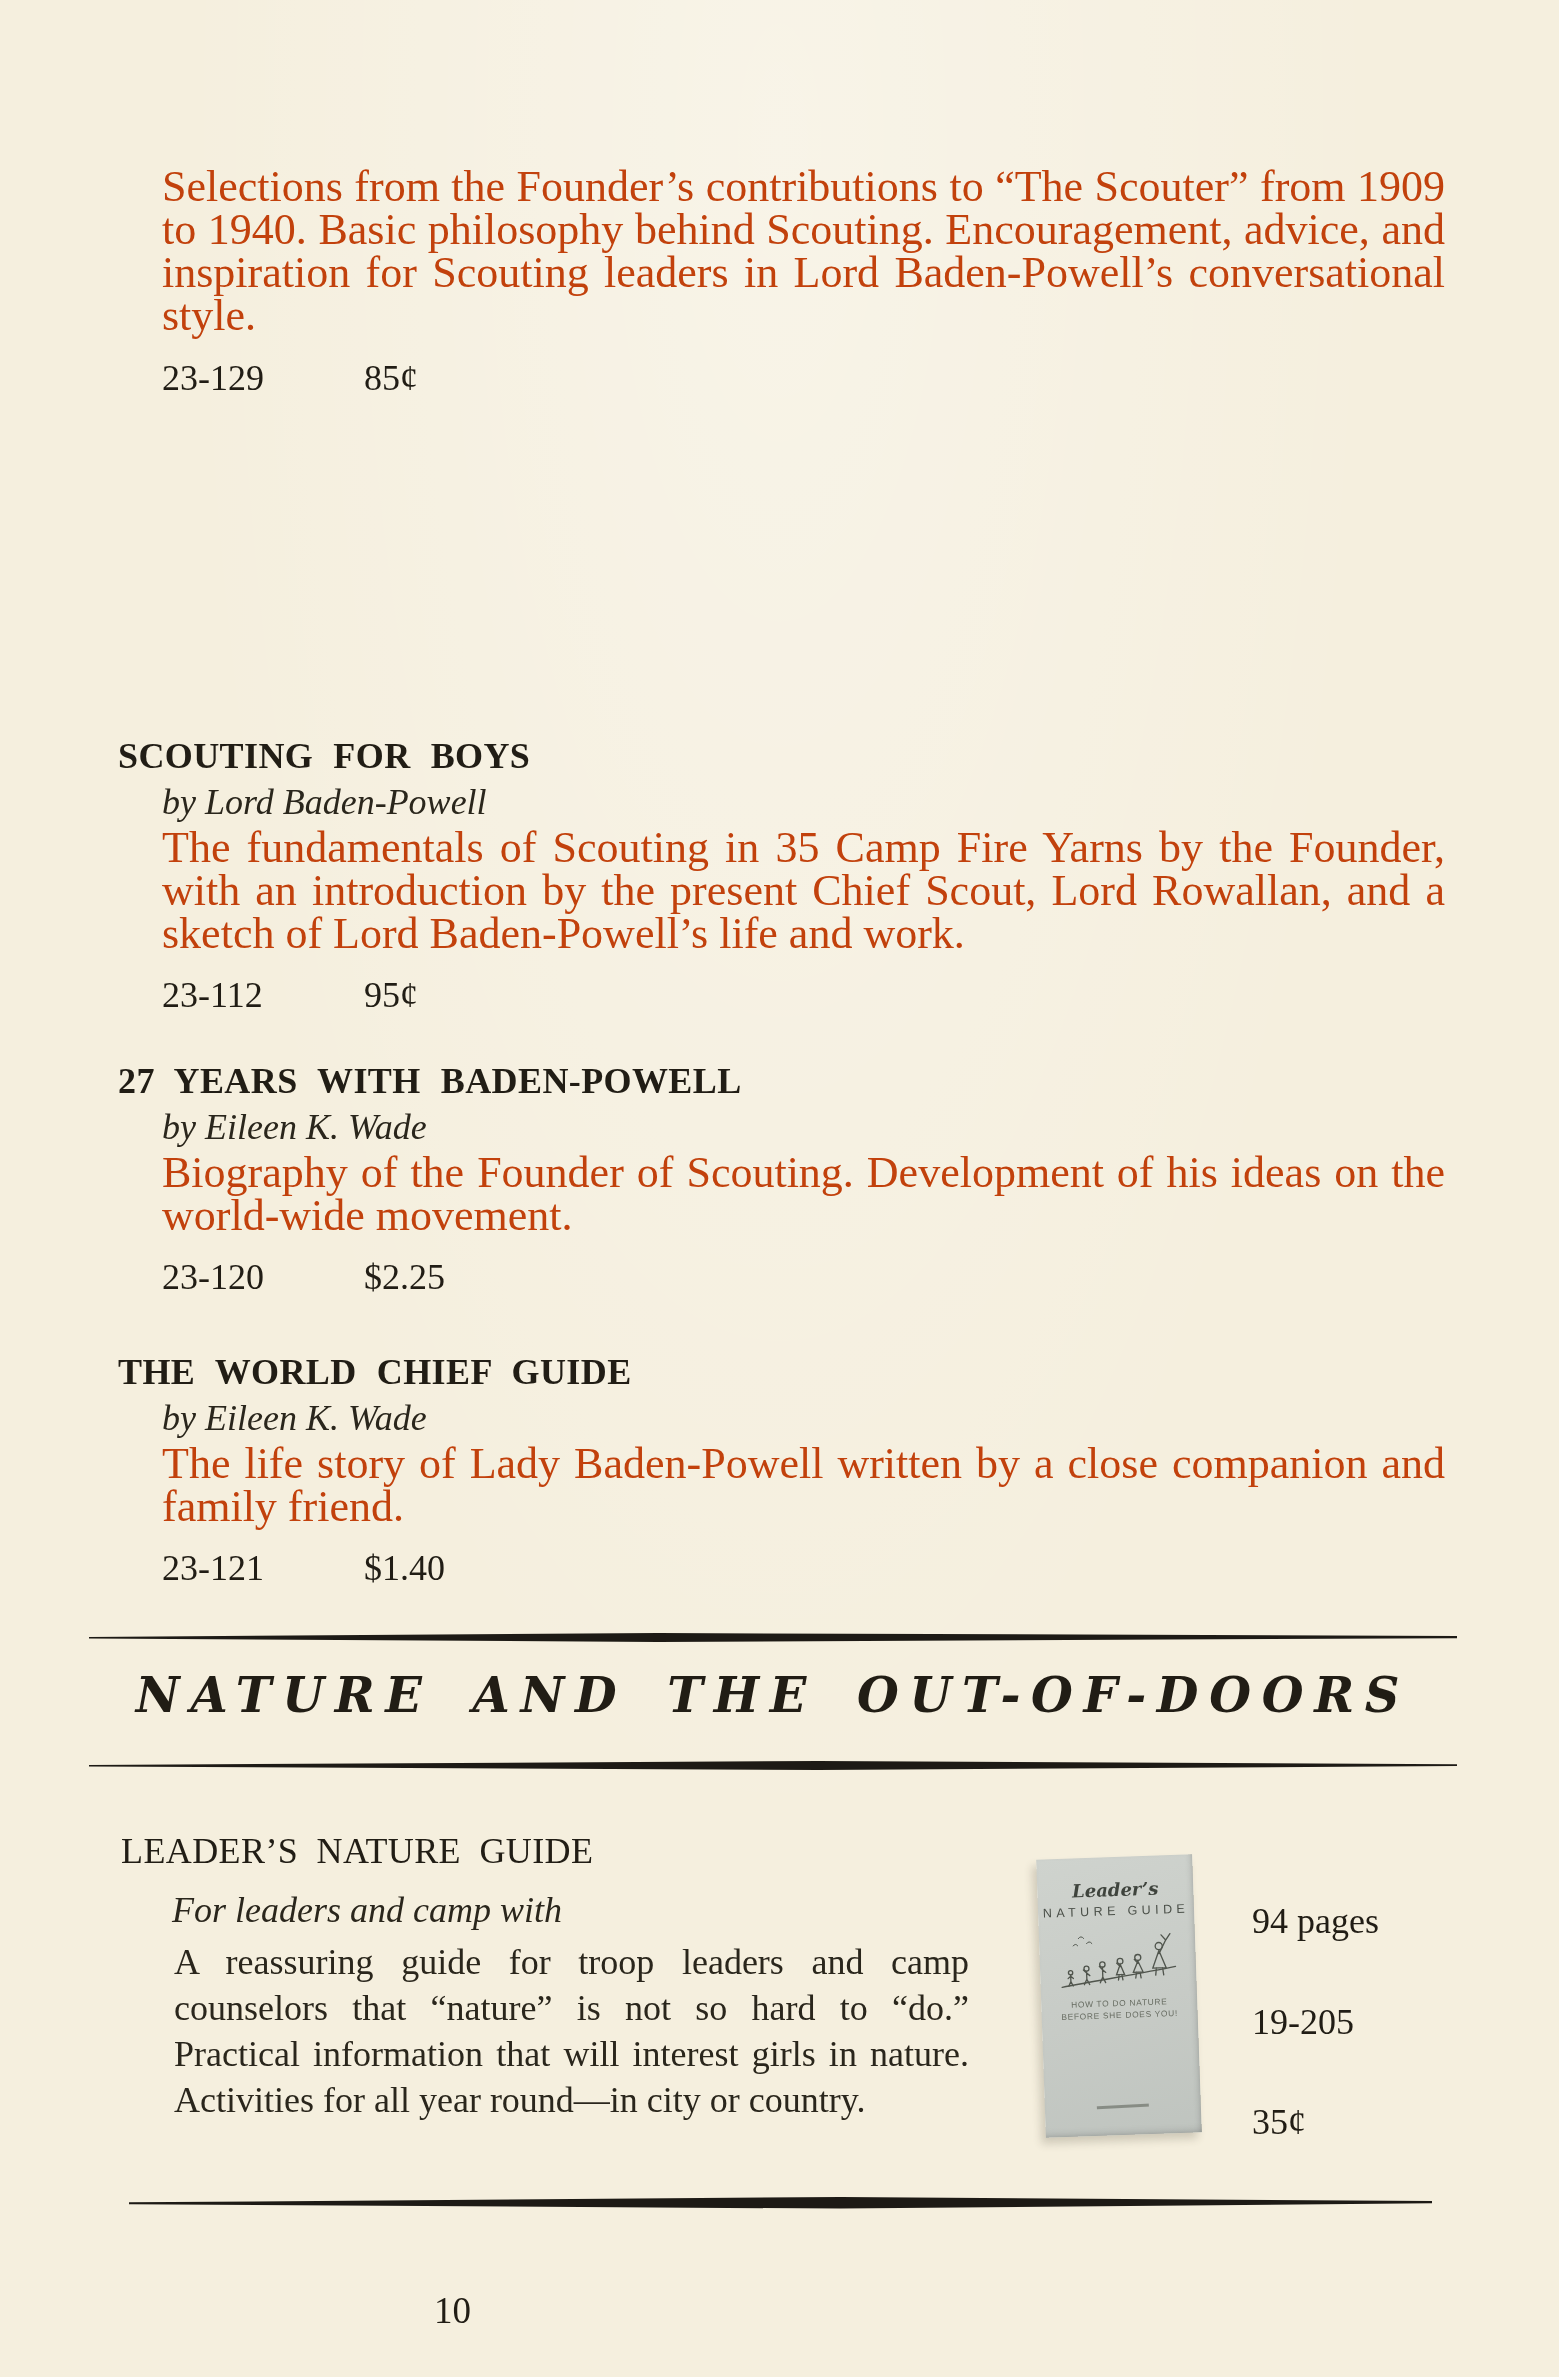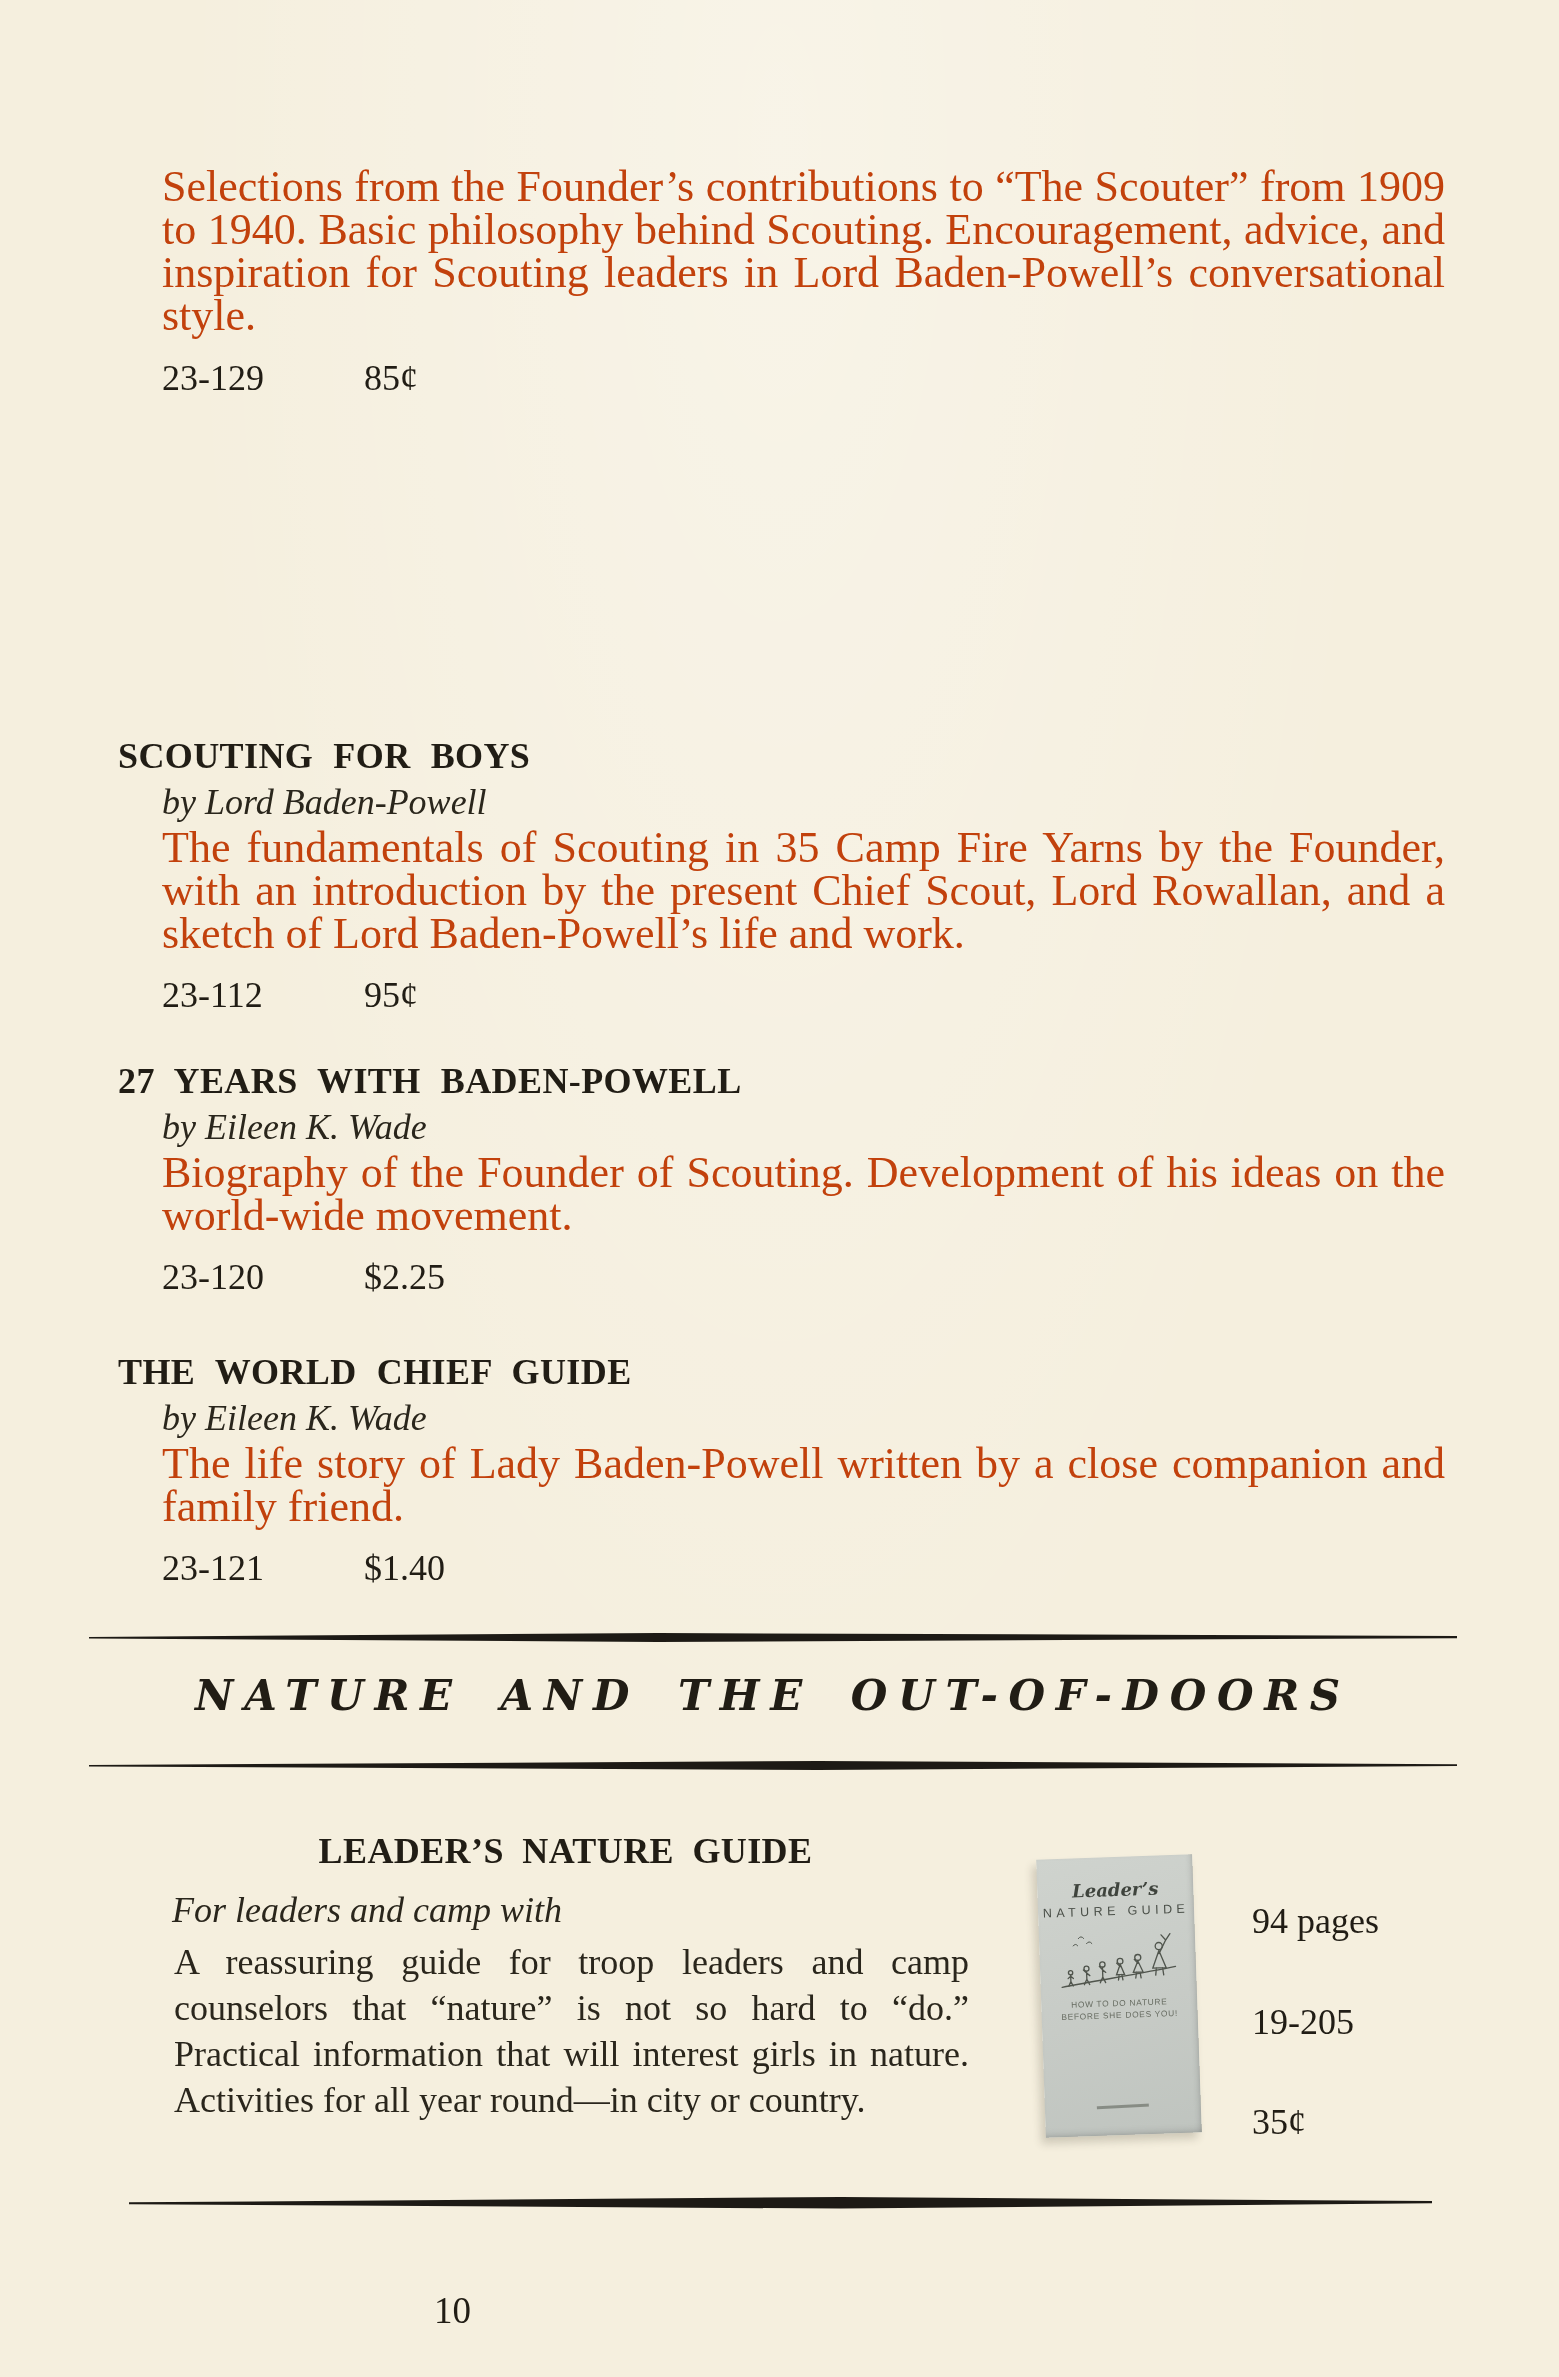--- a/index.html
+++ b/index.html
@@ -33,30 +33,30 @@
   .price-row{margin:19.6px 0 0 44px;font-size:36px;line-height:43px;color:#211d15;}
   .price-row .code{display:inline-block;width:202px;font-family:Liberation Serif, serif;}
 
   
   .divider{position:absolute;left:89px;top:1633px;width:1368px;text-align:center;}
   .divider .rule{display:block;margin:0 auto;}
   .divider-title{
     margin:27px 0 39px 0;
     font-family:"DejaVu Serif", serif;
     font-style:italic;font-weight:700;
-    font-size:42px;line-height:53px;
+    font-size:48px;line-height:53px;
     letter-spacing:10.7px;word-spacing:12.5px;
     color:#211d15;
   }
 
   
   .featured{position:absolute;left:121px;top:1830px;width:889px;}
   .featured h2{
-    margin:0;font-weight:bold;font-size:36px;line-height:43px;
-    letter-spacing:0.4px;word-spacing:9px;color:#211d15;text-align:center;
+    margin:0;font-weight:normal;font-size:36px;line-height:43px;
+    letter-spacing:0.4px;word-spacing:9px;color:#211d15;
   }
   .featured .subtitle{
     margin:16px 0 0 51px;font-style:italic;font-size:36px;line-height:43px;color:#2a261c;
   }
   .featured .fdesc{
     margin:7.1px 0 0 53px;width:795px;
     font-size:36px;line-height:46px;text-align:justify;color:#2a261c;
   }
 
   

